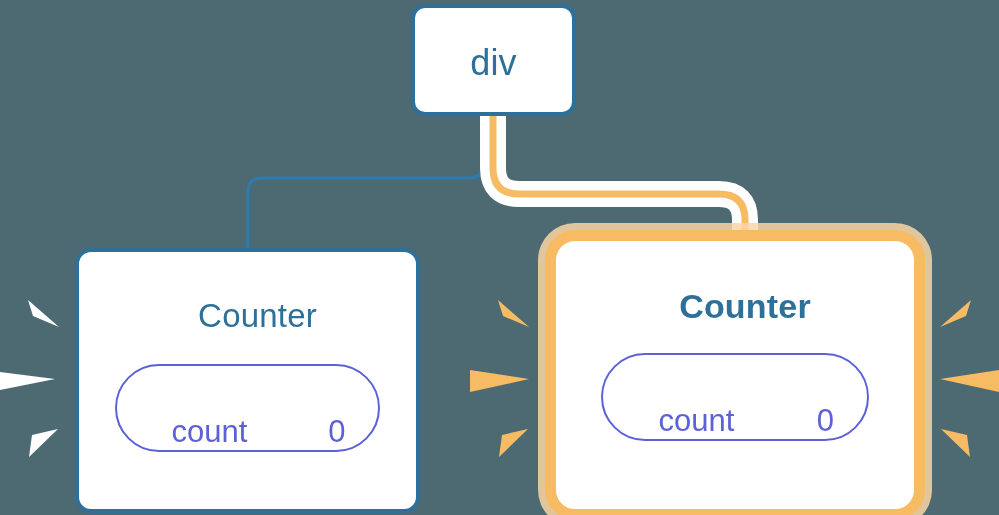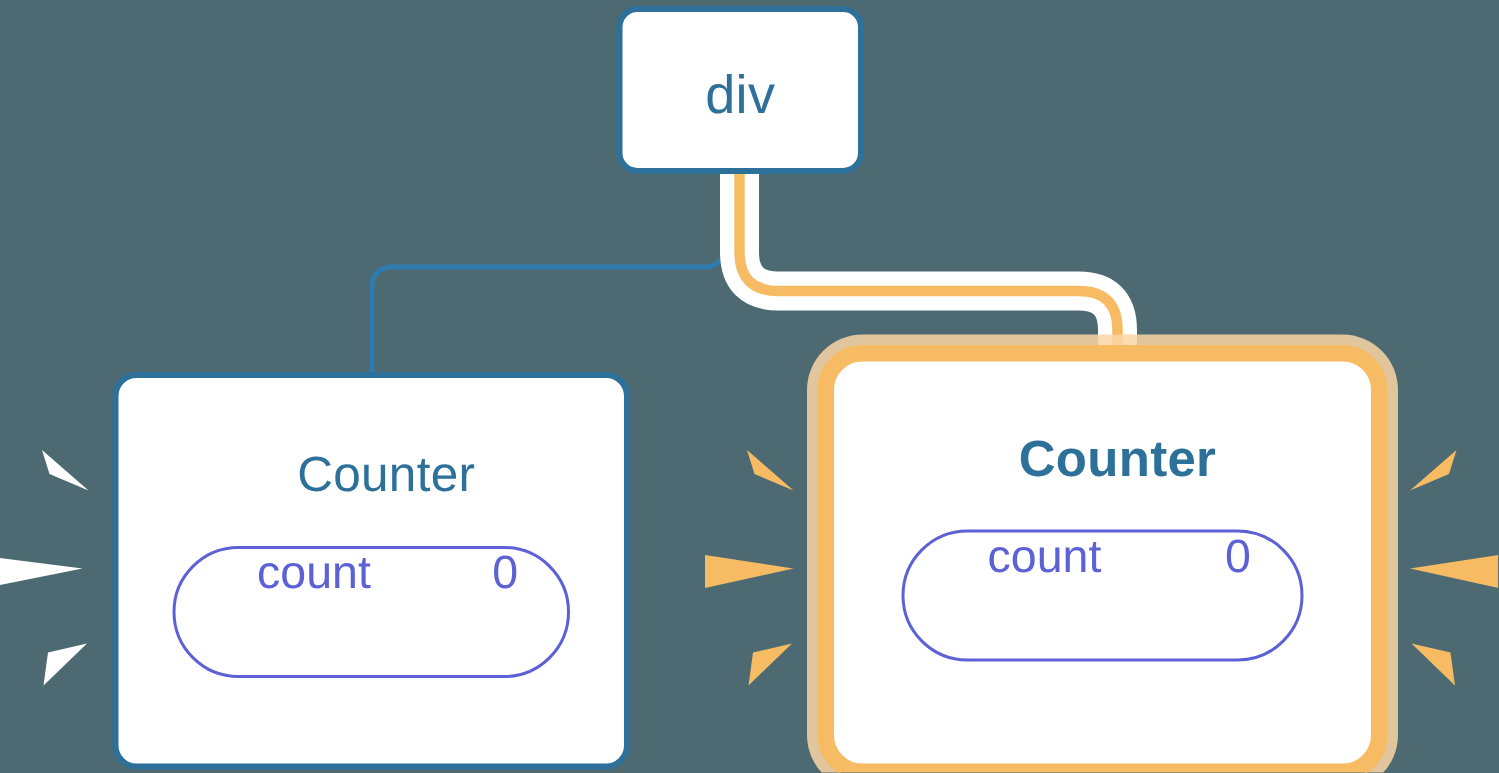--- a/index.html
+++ b/index.html
@@ -102,21 +102,21 @@
   }
   .counter-title.is-bold {
     font-weight: bold;
     font-size: 34px;
   }
 
   
   .state-pill {
     position: relative;
     display: flex;
-    align-items: flex-start;
+    align-items: flex-end;
     border: 2px solid #5c62d6;
     box-sizing: border-box;
     background: transparent;
   }
   .pill-left {
     display: flex;
     align-items: center;
     justify-content: center;
     box-sizing: border-box;
   }

